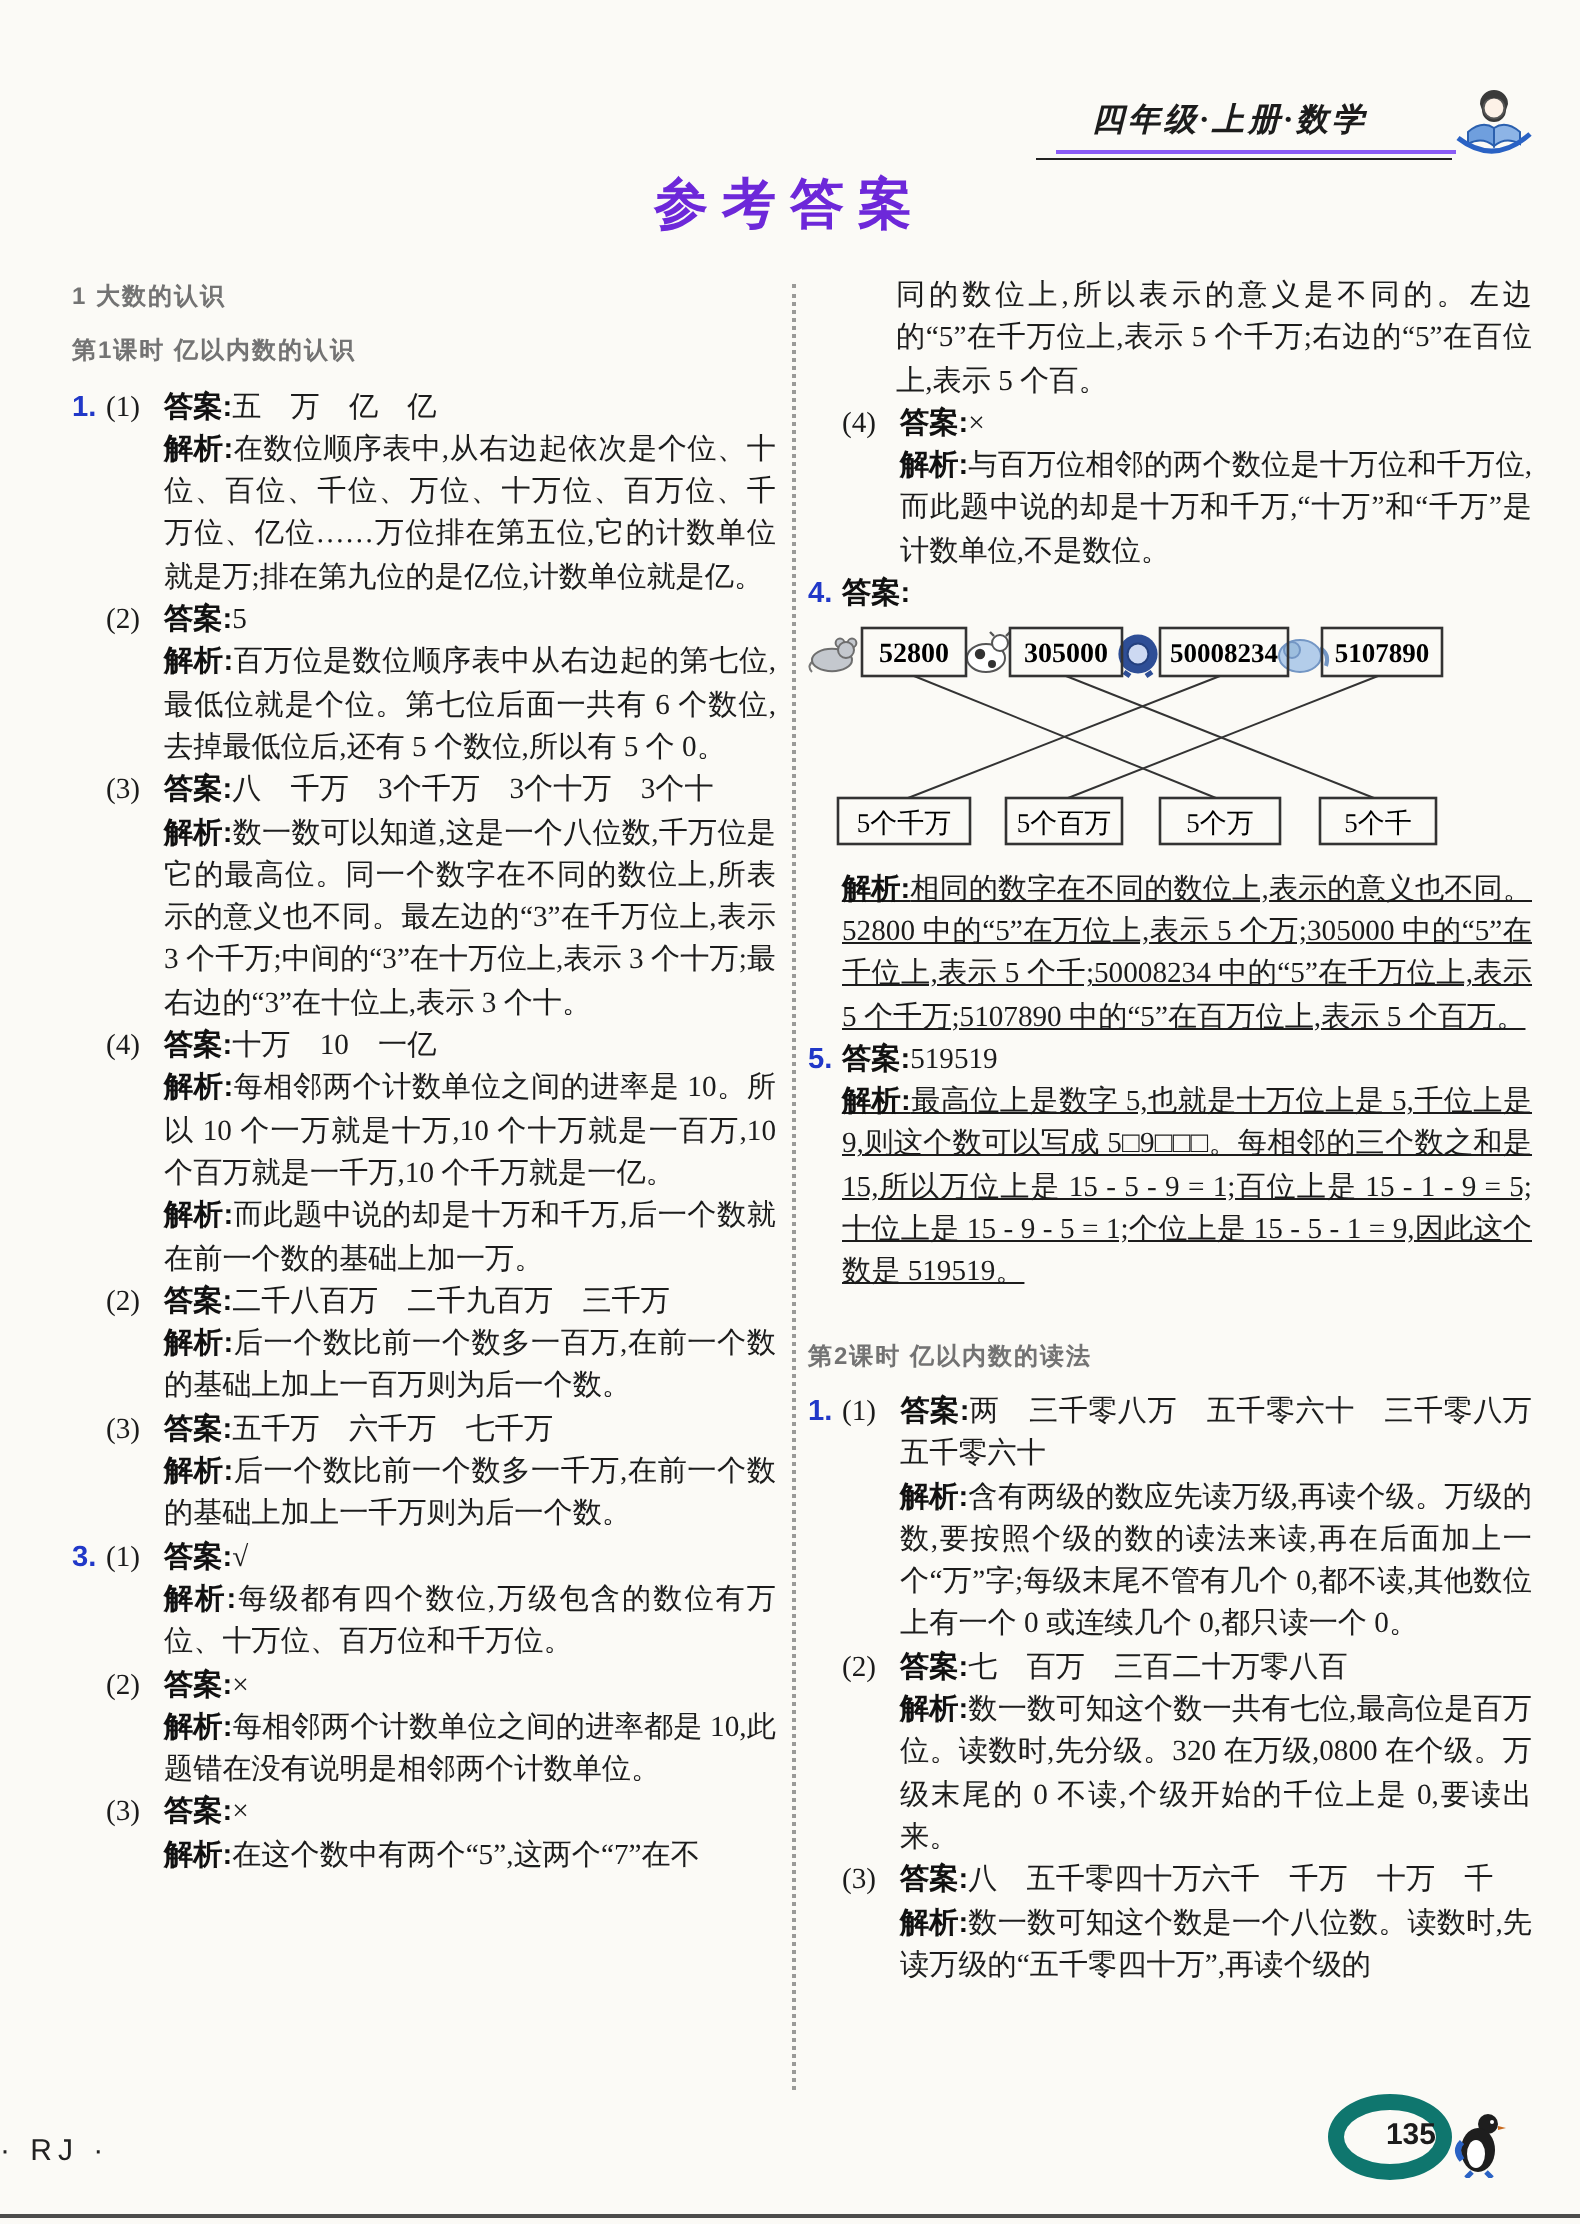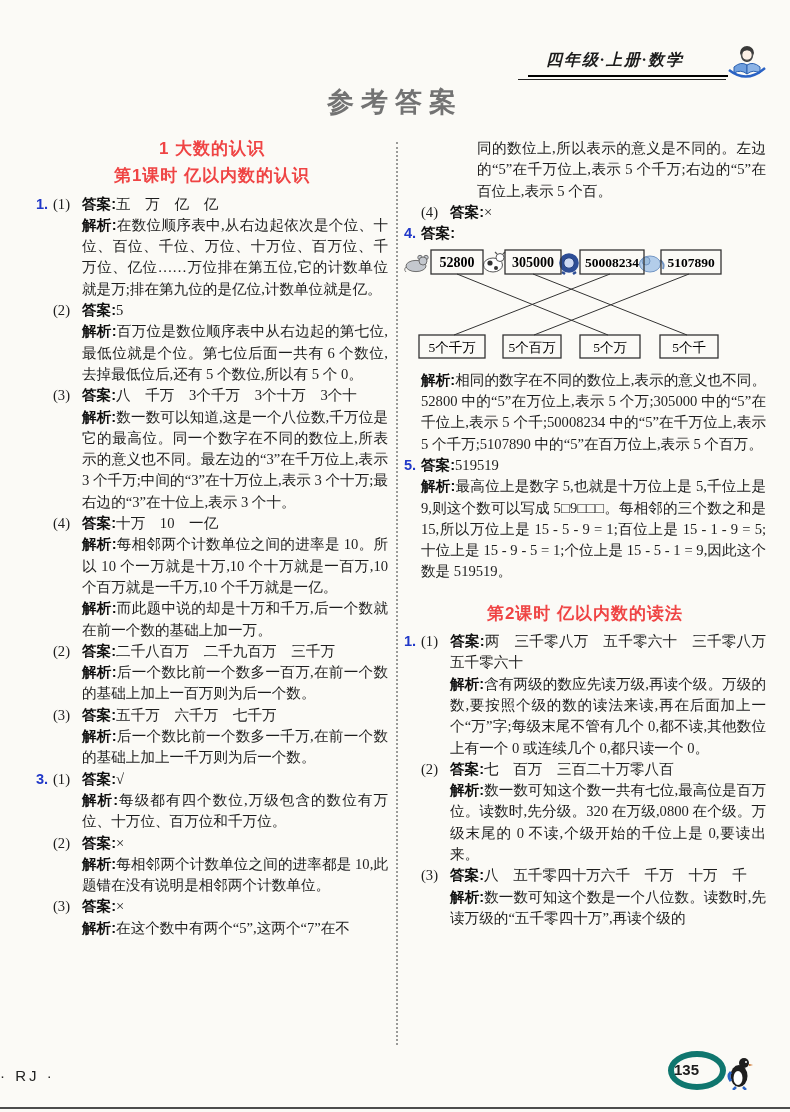--- a/index.html
+++ b/index.html
@@ -6,73 +6,73 @@
   .page{
     position:relative; width:790px; height:1112px;
     background:#fbfaf6; overflow:hidden;
     font-family:"Liberation Serif", serif;
     color:#1c1c1c;
   }
   
   .grade-box{
     position:absolute; top:50px; right:62px;
     padding:0 44px 4px 18px;
-    border-bottom:2px solid #000000;
+    border-bottom:2px solid #8b5cf6;
     font-family:"Liberation Serif", serif;
     font-weight:700; font-style:italic; font-size:16px; letter-spacing:2px;
     white-space:nowrap;
   }
   .grade-box::after{
     content:""; position:absolute; left:-10px; right:2px; bottom:-5px;
     height:1.5px; background:#222;
   }
   .grade-mascot{position:absolute; right:-40px; bottom:-12px;}
   
   .page-title{
     position:absolute; top:84px; left:0; width:100%;
     text-align:center; font-family:"Liberation Sans", sans-serif;
-    font-weight:700; font-size:27px; letter-spacing:7px; color:#737373;
+    font-weight:700; font-size:27px; letter-spacing:7px; color:#6d28d9;
   }
   
   .col{position:absolute; top:138px; font-size:14.6px; line-height:21.3px;}
   .col-left{left:36px;  width:352px;}
   .col-right{left:404px; width:362px;}
   .col-divider{
     position:absolute; left:396px; top:142px; height:903px; width:0;
     border-left:2px dotted #9a9a98;
   }
   .unit-heading,.lesson-heading{
-    text-align:center; font-family:"Liberation Sans", sans-serif;
-    font-weight:700; font-size:17px; color:#ef4444;
+    font-family:"Liberation Sans", sans-serif;
+    font-weight:700; font-size:12px; color:#737373;
     margin:0 0 5px 0; letter-spacing:1px;
   }
   .unit-heading{margin-bottom:6px;}
   .lesson-heading{margin-bottom:7px;}
   p{margin:0;}
   .ans-line{padding-left:46px; text-indent:-46px; text-align:justify;}
   .ans-line.no-sub{padding-left:17px; text-indent:-17px;}
   .num{display:inline-block; width:17px; color:#2138c8;
        font-family:"Liberation Sans", sans-serif; font-weight:700; text-indent:0;}
   .sub{display:inline-block; width:29px; text-indent:0;}
   .lbl{font-family:"Liberation Sans", sans-serif; font-weight:700; color:#111;}
   .analysis{margin-left:46px; text-align:justify;}
-  .analysis.tight{margin-left:17px;}
-  .cont-para{margin-left:73px; text-align:justify;}
+  .analysis.tight{margin-left:17px;text-decoration:underline;}
+  .cont-para{margin-left:44px; text-align:justify;}
   
   .matching-diagram{margin:3px 0 2px 0;}
   .matching-diagram text{font-family:"Liberation Serif", serif;}
   
   .footer-label{
     position:absolute; bottom:28px; left:0; width:100%; text-align:left;
     font-family:"Liberation Sans", sans-serif; font-size:15px; letter-spacing:3px; color:#222;
   }
   .page-badge{
     position:absolute; right:64px; bottom:22px;
-    width:46px; height:27px; border:6px solid #0f766e; border-radius:50%;
-    text-align:left; line-height:25px;
+    width:46px; height:27px; border:8px solid #0f766e; border-radius:50%;
+    text-align:right; line-height:25px;
     font-family:"Liberation Sans", sans-serif; font-weight:700; font-size:15px;
     background:#fbfaf6;
   }
   .badge-mascot{position:absolute; right:34px; bottom:18px;}
   .bottom-rule{position:absolute; bottom:3px; left:0; width:100%; height:2px; background:#4c4c4c;}
 </style>
 </head>
 <body>
 
 <div class="page">
@@ -139,20 +139,21 @@
       <p class="analysis"><span class="lbl">解析:</span><span>在这个数中有两个“5”,这两个“7”在不</span></p>
     </div>
   </div>
 
   <div class="col col-right">
 
     <p class="cont-para">同的数位上,所以表示的意义是不同的。左边的“5”在千万位上,表示 5 个千万;右边的“5”在百位上,表示 5 个百。</p>
 
     <div>
       <p class="ans-line"><span class="num"></span><span class="sub">(4)</span><span class="lbl">答案:</span><span>×</span></p>
+      <p class="analysis"><span class="lbl">解析:</span><span>与百万位相邻的两个数位是十万位和千万位,而此题中说的却是十万和千万,“十万”和“千万”是计数单位,不是数位。</span></p>
     </div>
 
     <div>
       <p class="ans-line no-sub"><span class="num">4.</span><span class="lbl">答案:</span><span></span></p>
 
       
       <svg class="matching-diagram" width="362" height="114" viewBox="0 0 362 114">
 
         <g transform="translate(1,9)">
           <path d="M2,10 q-4,3 -1,6" stroke="#777" fill="none" stroke-width="1"></path>

